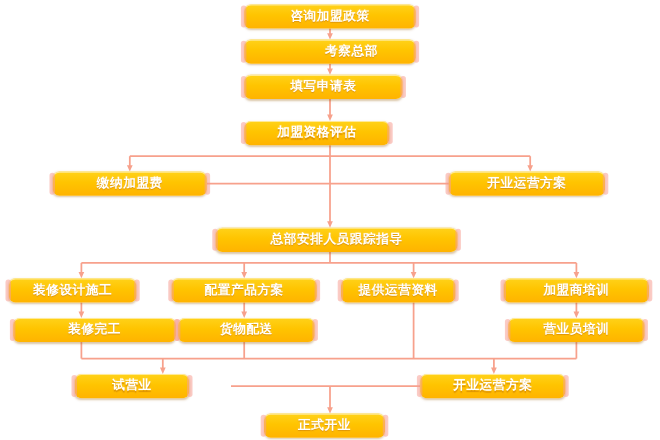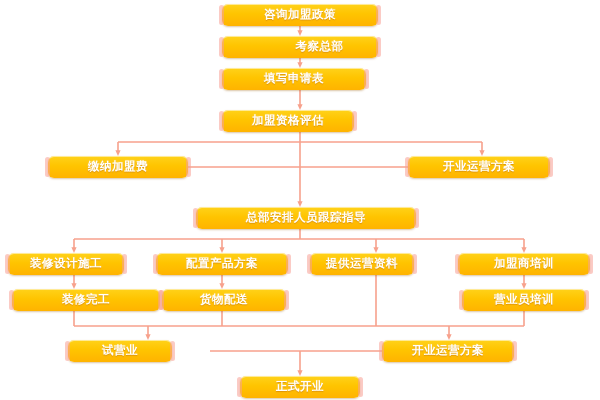--- a/index.html
+++ b/index.html
@@ -142,18 +142,18 @@
       </div>
       <div class="node" style="left: 462px; top: 289px; width: 124px;">
         <span class="lbl">营业员培训</span>
       </div>
       <div class="node" style="left: 68px; top: 340px; width: 104px;">
         <span class="lbl">试营业</span>
       </div>
       <div class="node" style="left: 382px; top: 340px; width: 132px; text-align: center;">
         <span class="lbl">开业运营方案</span>
       </div>
-      <div class="node" style="left: 240px; top: 376px; width: 120px;">
+      <div class="node" style="left: 240px; top: 376px; width: 110px;">
         <span class="lbl">正式开业</span>
       </div>
     </div>
 
 </div>
 
 </body></html>

